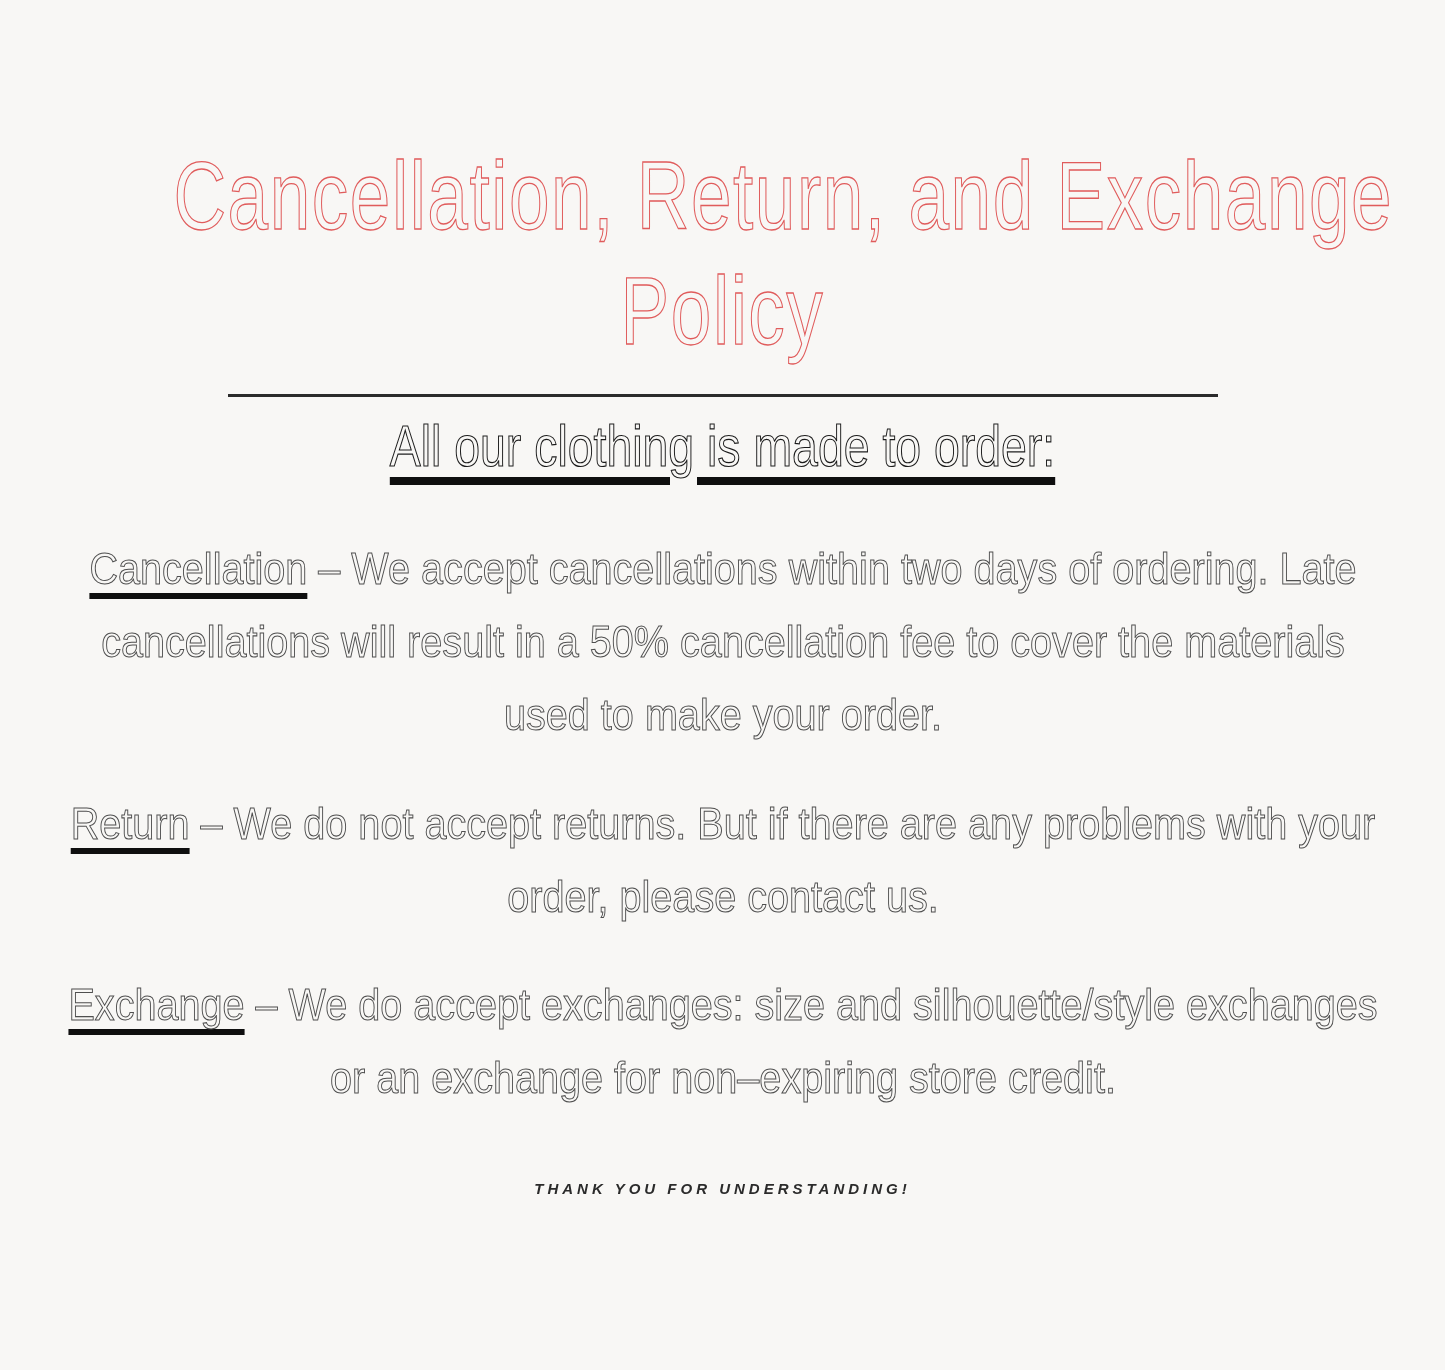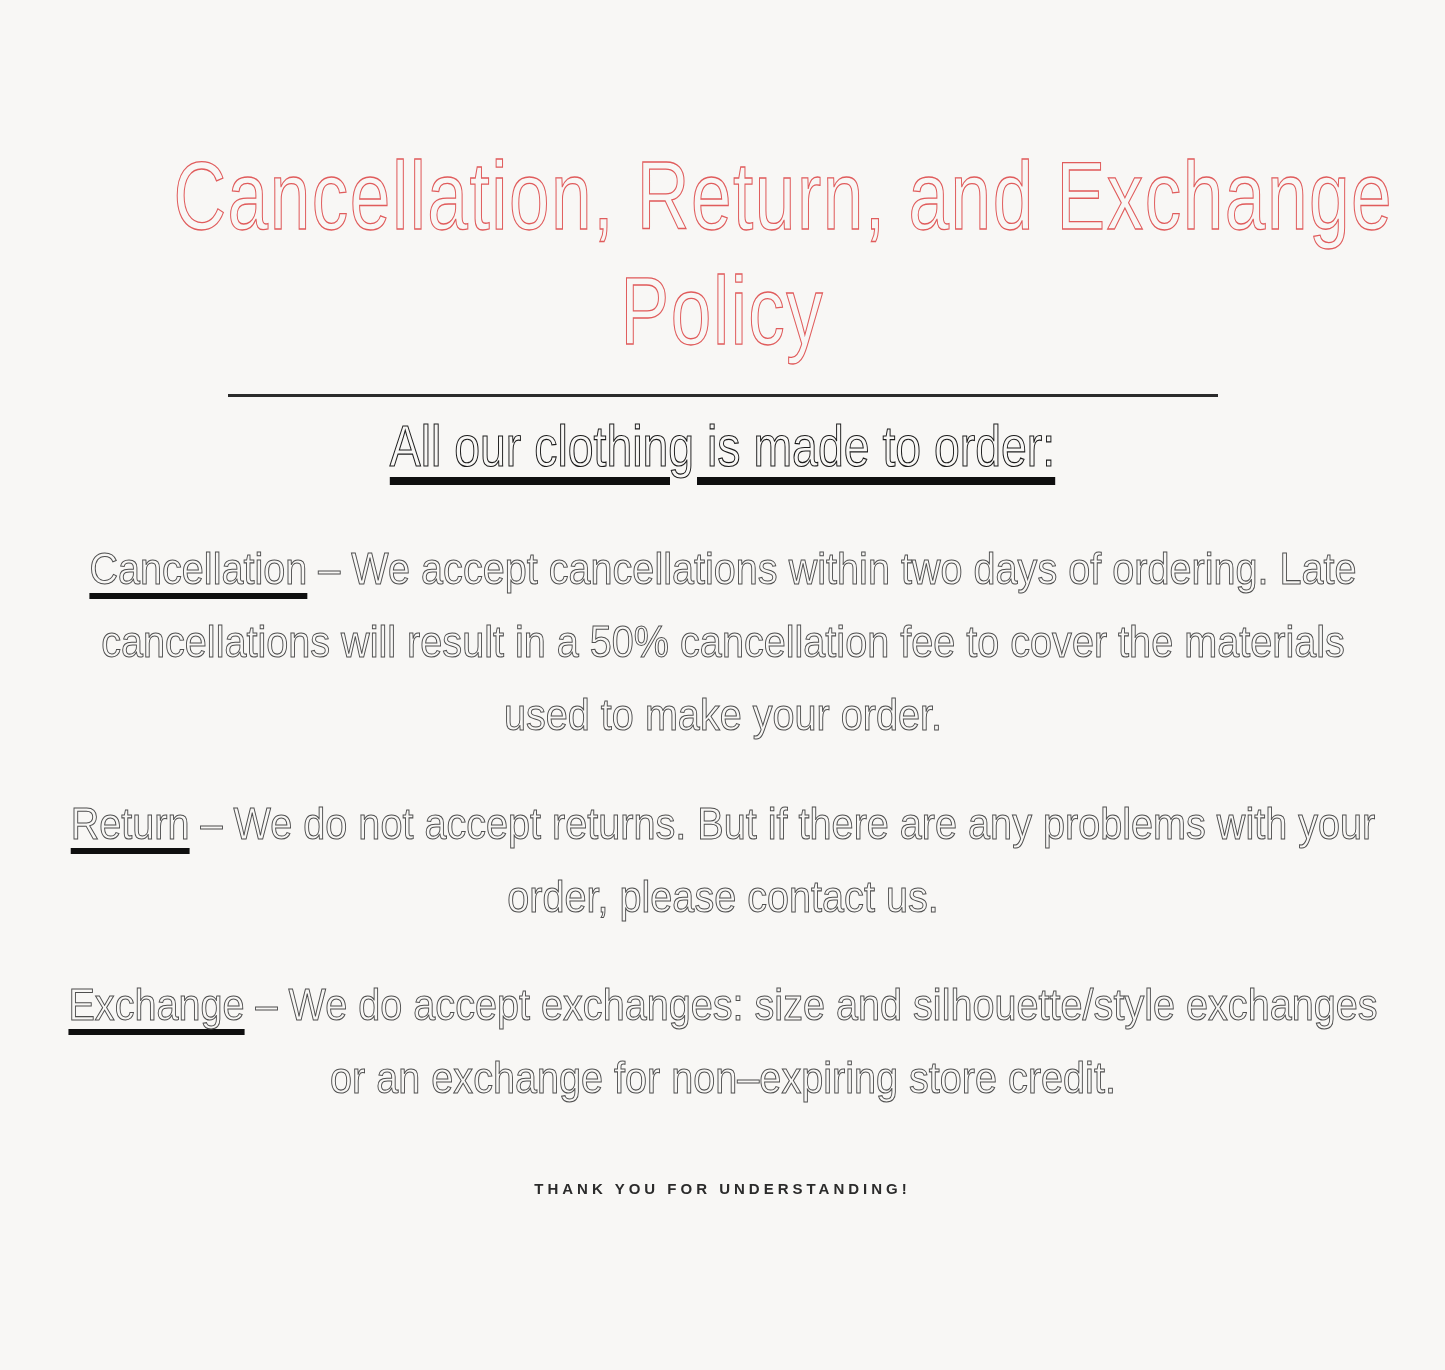--- a/index.html
+++ b/index.html
@@ -107,20 +107,21 @@
     margin-top: 60px;
     text-align: center;
     color: #2b2b2b;
     font-weight: bold;
     font-size: 15px;
     letter-spacing: 4px;
     line-height: 1.9;
   }
   .footer-line {
     display: block;
+    font-style: italic;
   }
 </style>
 </head>
 <body>
 
 <div class="page">
 
   <h1 class="title">
     <span class="title-line">Cancellation, Return, and Exchange</span>
     <span class="title-line">Policy</span>

